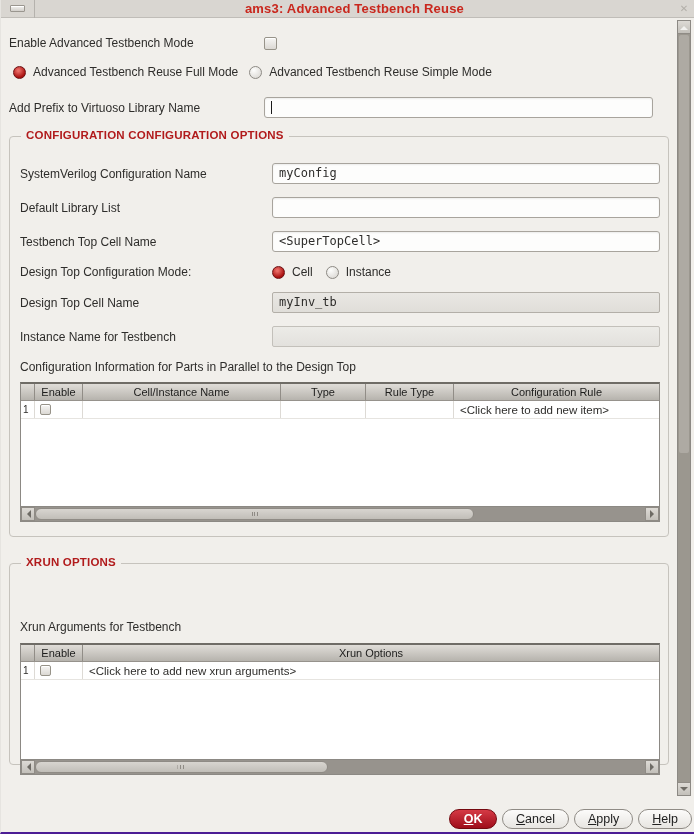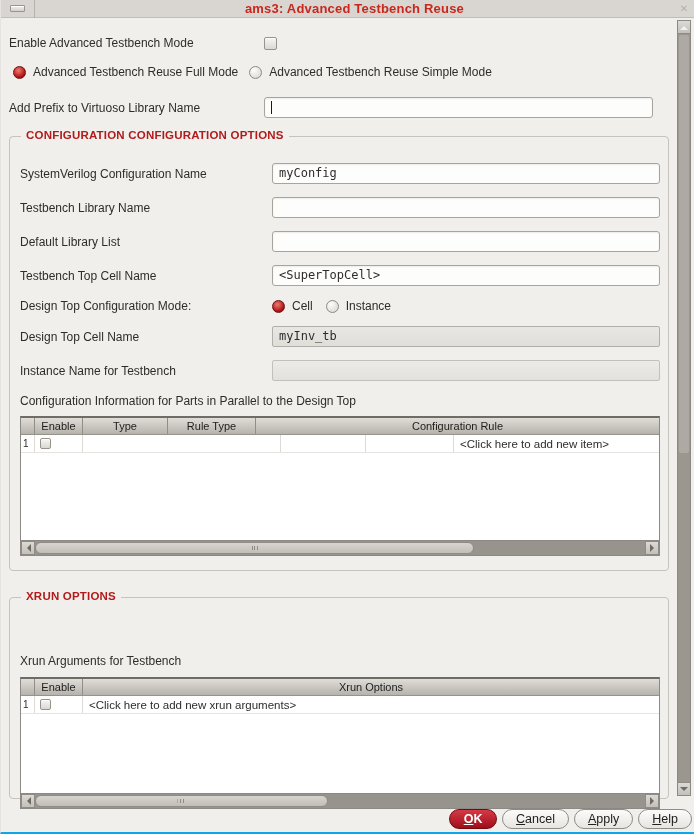--- a/index.html
+++ b/index.html
@@ -1,20 +1,20 @@
 <!DOCTYPE html>
 <html><head>
 <meta charset="utf-8">
 <style>
   * { margin:0; padding:0; box-sizing:border-box; }
   html,body { width:694px; height:834px; }
   body { font-family:"Liberation Sans", sans-serif; font-size:12px; color:#2e2d2b; }
 
   .window { position:relative; width:694px; height:834px; background:#f1efeb; overflow:hidden;
-            border-left:1px solid #e6e4e0; border-bottom:2px solid #0ea5e9; }
+            border-left:1px solid #e6e4e0; border-bottom:2px solid #4c1d95; }
 
   
   .titlebar { height:18px; background:#d9d6d1; border-bottom:1px solid #c0bdb8;
               display:flex; align-items:center; position:relative; }
   .tb-menu { width:34px; height:18px; display:flex; align-items:center; justify-content:center;
              border-right:1px solid #b5b2ad; cursor:default; }
   .dash-icon { width:15px; height:7px; background:linear-gradient(#f4f3f1,#d2cfca);
                border:1px solid #9a968f; border-radius:1px; box-shadow:inset 0 1px 0 #fff; }
   .tb-title { flex:1; text-align:center; font-weight:bold; font-size:13px; letter-spacing:.2px; }
   .tb-corner { width:20px; height:18px; display:flex; align-items:center; justify-content:center;
@@ -145,24 +145,20 @@
 
     <div class="group">
       <div class="group-title" style="color:#b11b1c;">CONFIGURATION CONFIGURATION OPTIONS</div>
       <div class="gpad">
 
         <div class="frow grow">
           <div class="glabel">SystemVerilog Configuration Name</div>
           <div class="textbox ginput">myConfig</div>
         </div>
 
-        <div class="frow grow">
-          <div class="glabel">Testbench Library Name</div>
-          <div class="textbox ginput"></div>
-        </div>
 
         <div class="frow grow">
           <div class="glabel">Default Library List</div>
           <div class="textbox ginput"></div>
         </div>
 
         <div class="frow grow">
           <div class="glabel">Testbench Top Cell Name</div>
           <div class="textbox ginput">&lt;SuperTopCell&gt;</div>
         </div>
@@ -184,20 +180,21 @@
           <div class="glabel dim">Instance Name for Testbench</div>
           <div class="textbox disabled ginput"></div>
         </div>
 
         <div style="margin:6px 0 8px 0;">Configuration Information for Parts in Parallel to the Design Top</div>
 
         <div class="dtable" style="height:140px;">
           <div class="thead">
             <div class="th c-num"></div>
             <div class="th c-en">Enable</div>
+            <div class="th c-name">Cell/Instance Name</div>
             <div class="th c-type">Type</div>
             <div class="th c-rule">Rule Type</div>
             <div class="th c-cfg">Configuration Rule</div>
           </div>
           <div class="trow">
             <div class="td c-num">1</div>
             <div class="td c-en">
                 <span class="checkbox small"></span>
               </div>
             <div class="td c-name"></div>

